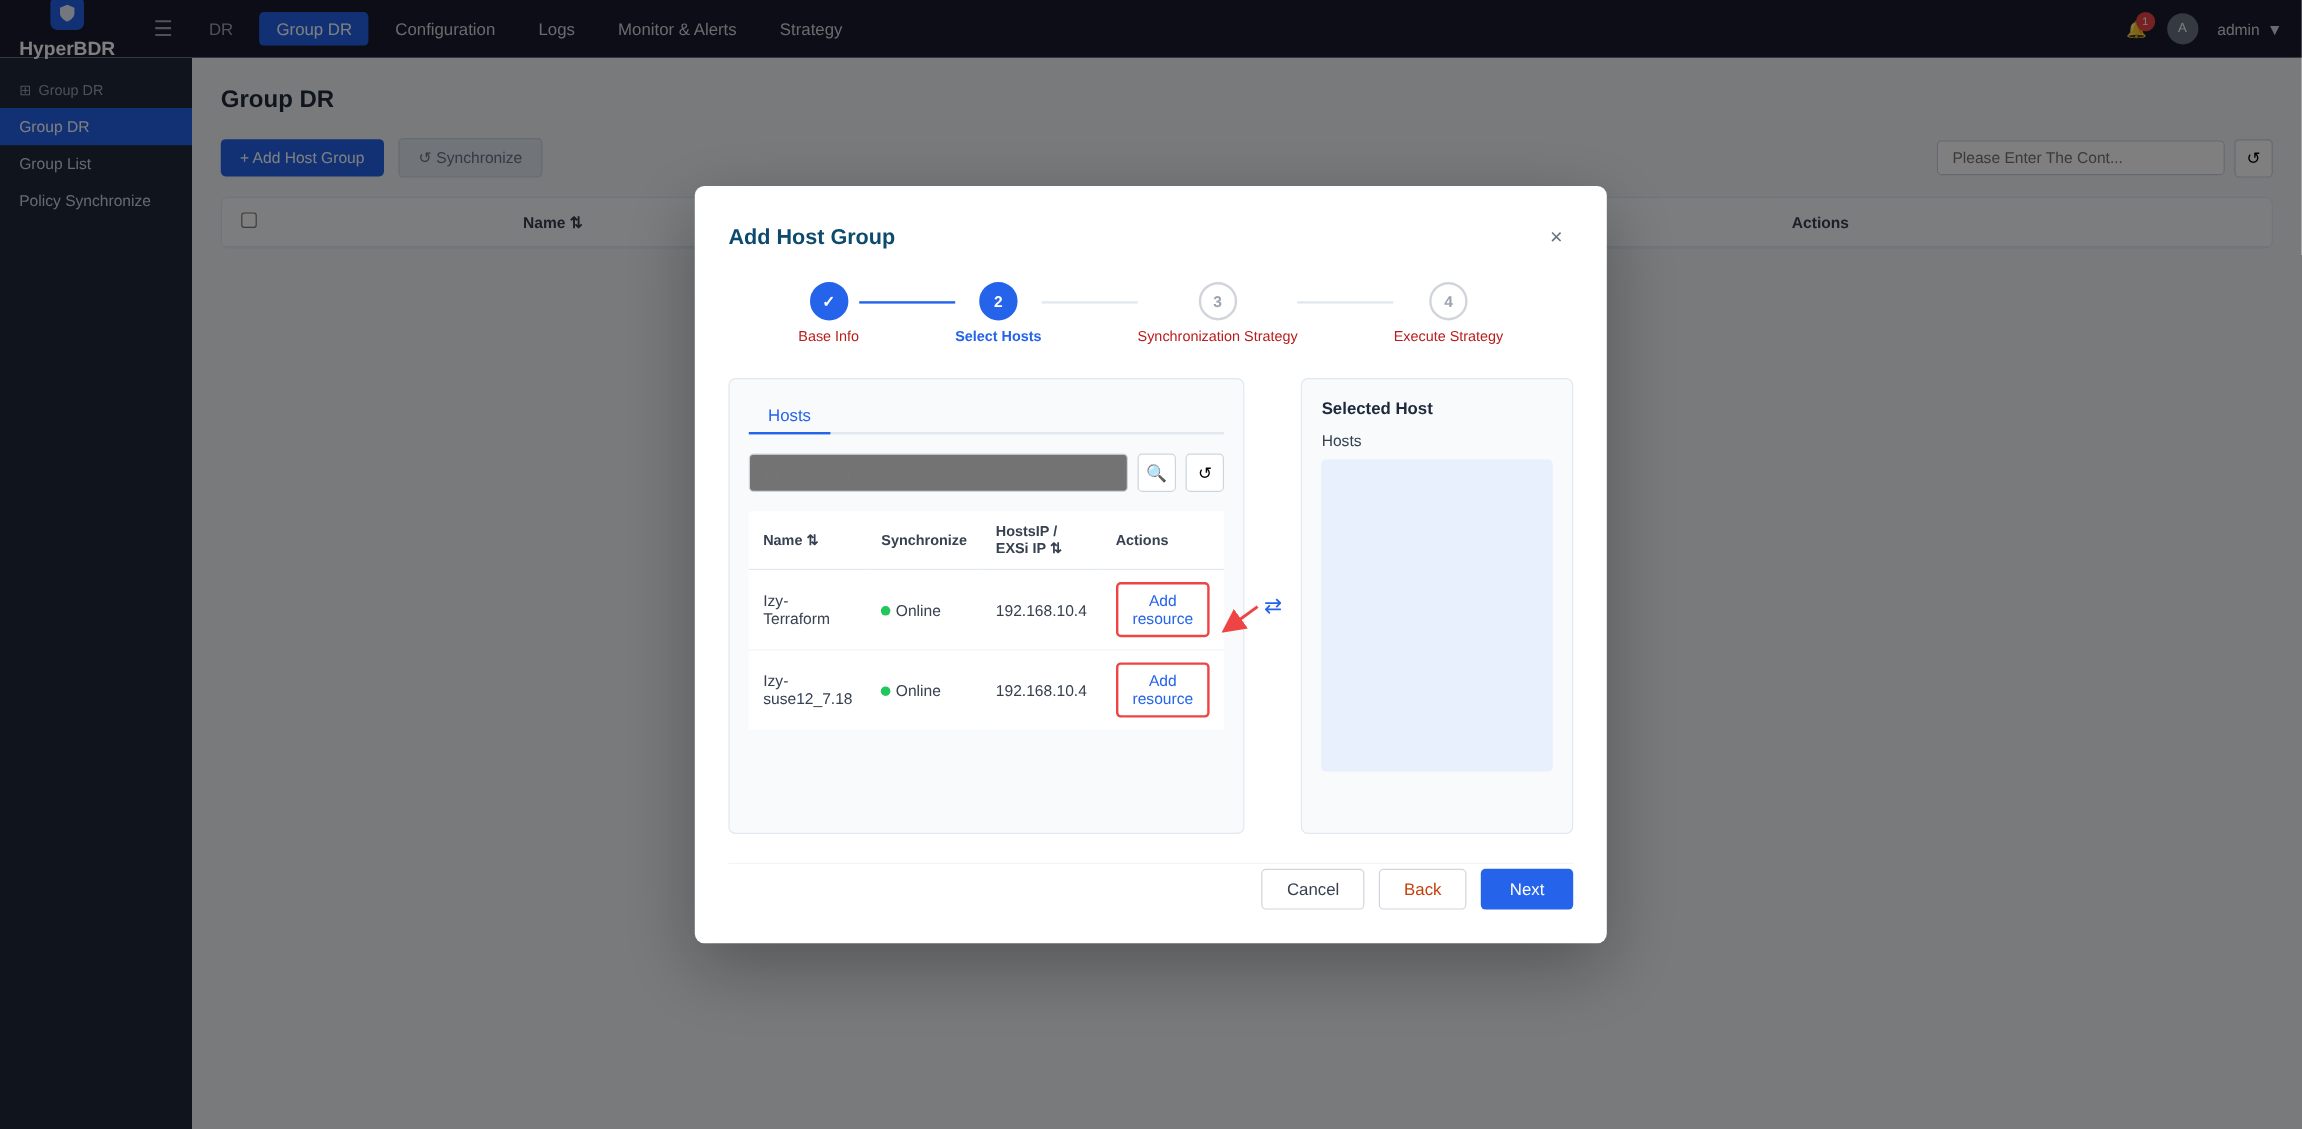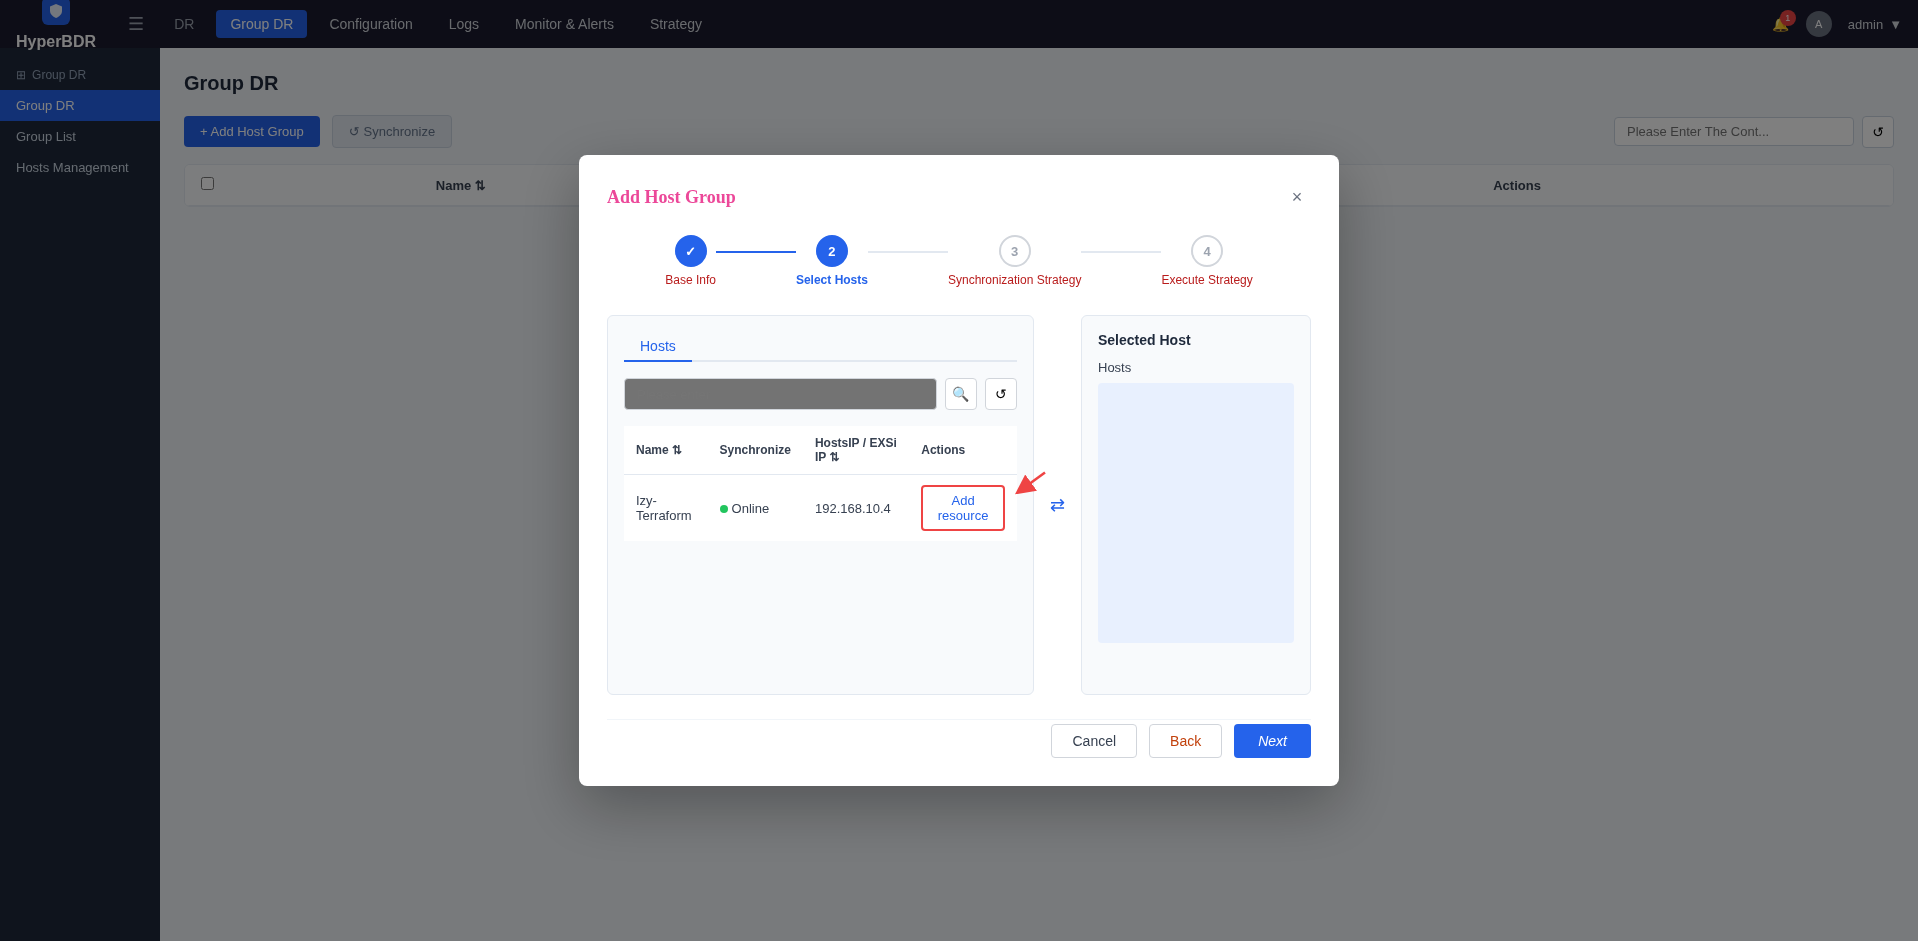--- a/index.html
+++ b/index.html
@@ -247,22 +247,21 @@
     }
     .modal-header {
       display: flex;
       align-items: center;
       justify-content: space-between;
       margin-bottom: 24px;
     }
     .modal-title {
       font-size: 18px;
       font-weight: 600;
-      color: #ec4899;
-      font-family: Liberation Serif, serif;
+      color: #0c4a6e;
     }
     .modal-close {
       width: 28px;
       height: 28px;
       border: none;
       background: none;
       cursor: pointer;
       font-size: 18px;
       color: #6b7280;
       display: flex;
@@ -486,21 +485,20 @@
     }
     .btn-next {
       background: #2563eb;
       color: white;
       border: none;
       padding: 8px 24px;
       border-radius: 4px;
       cursor: pointer;
       font-size: 14px;
       font-weight: 500;
-      font-style: italic;
     }
   </style>
 </head>
 <body>
 
 <nav class="top-nav">
   <div class="nav-logo">
     <div class="shield">
       <svg width="16" height="16" viewBox="0 0 16 16" fill="none">
         <path d="M8 1L2 3.5v4.5c0 3 2.5 5.5 6 7 3.5-1.5 6-4 6-7V3.5L8 1z" fill="white" opacity="0.9"></path>
@@ -533,21 +531,21 @@
     <span>⊞</span>
     <span>Group DR</span>
   </div>
   <div class="sidebar-item active">
     <span>Group DR</span>
   </div>
   <div class="sidebar-item">
     <span>Group List</span>
   </div>
   <div class="sidebar-item">
-    <span>Hosts Management</span>
+    <span>Policy Synchronize</span>
   </div>
 </div>
 
 <div class="main-content">
   <div class="page-title">Group DR</div>
   <div class="toolbar">
     <button class="btn-primary">+ Add Host Group</button>
     <button class="btn-secondary">
       <span>↺</span>
       <span>Synchronize</span>
@@ -637,20 +635,32 @@
                 <td>
                   <span class="status-dot online"></span>Online
                 </td>
                 <td>192.168.10.4</td>
                 <td>
                   <div style="border:2px solid #ef4444; border-radius:4px; padding:2px 4px; display:inline-block;">
                     <button class="add-resource-btn">Add resource</button>
                   </div>
                 </td>
               </tr>
+              <tr>
+                <td>Izy-suse12_7.18</td>
+                <td>
+                  <span class="status-dot online"></span>Online
+                </td>
+                <td>192.168.10.4</td>
+                <td>
+                  <div style="border:2px solid #ef4444; border-radius:4px; padding:2px 4px; display:inline-block;">
+                    <button class="add-resource-btn">Add resource</button>
+                  </div>
+                </td>
+              </tr>
             </tbody>
           </table>
 
           <div style="position:absolute; right:-38px; top:50%; transform:translateY(-50%); pointer-events:none;">
             <svg width="40" height="40" viewBox="0 0 40 40">
               <defs>
                 <marker id="arrowhead" markerWidth="8" markerHeight="8" refX="4" refY="4" orient="auto">
                   <polygon points="0 0, 8 4, 0 8" fill="#ef4444"></polygon>
                 </marker>
               </defs>

